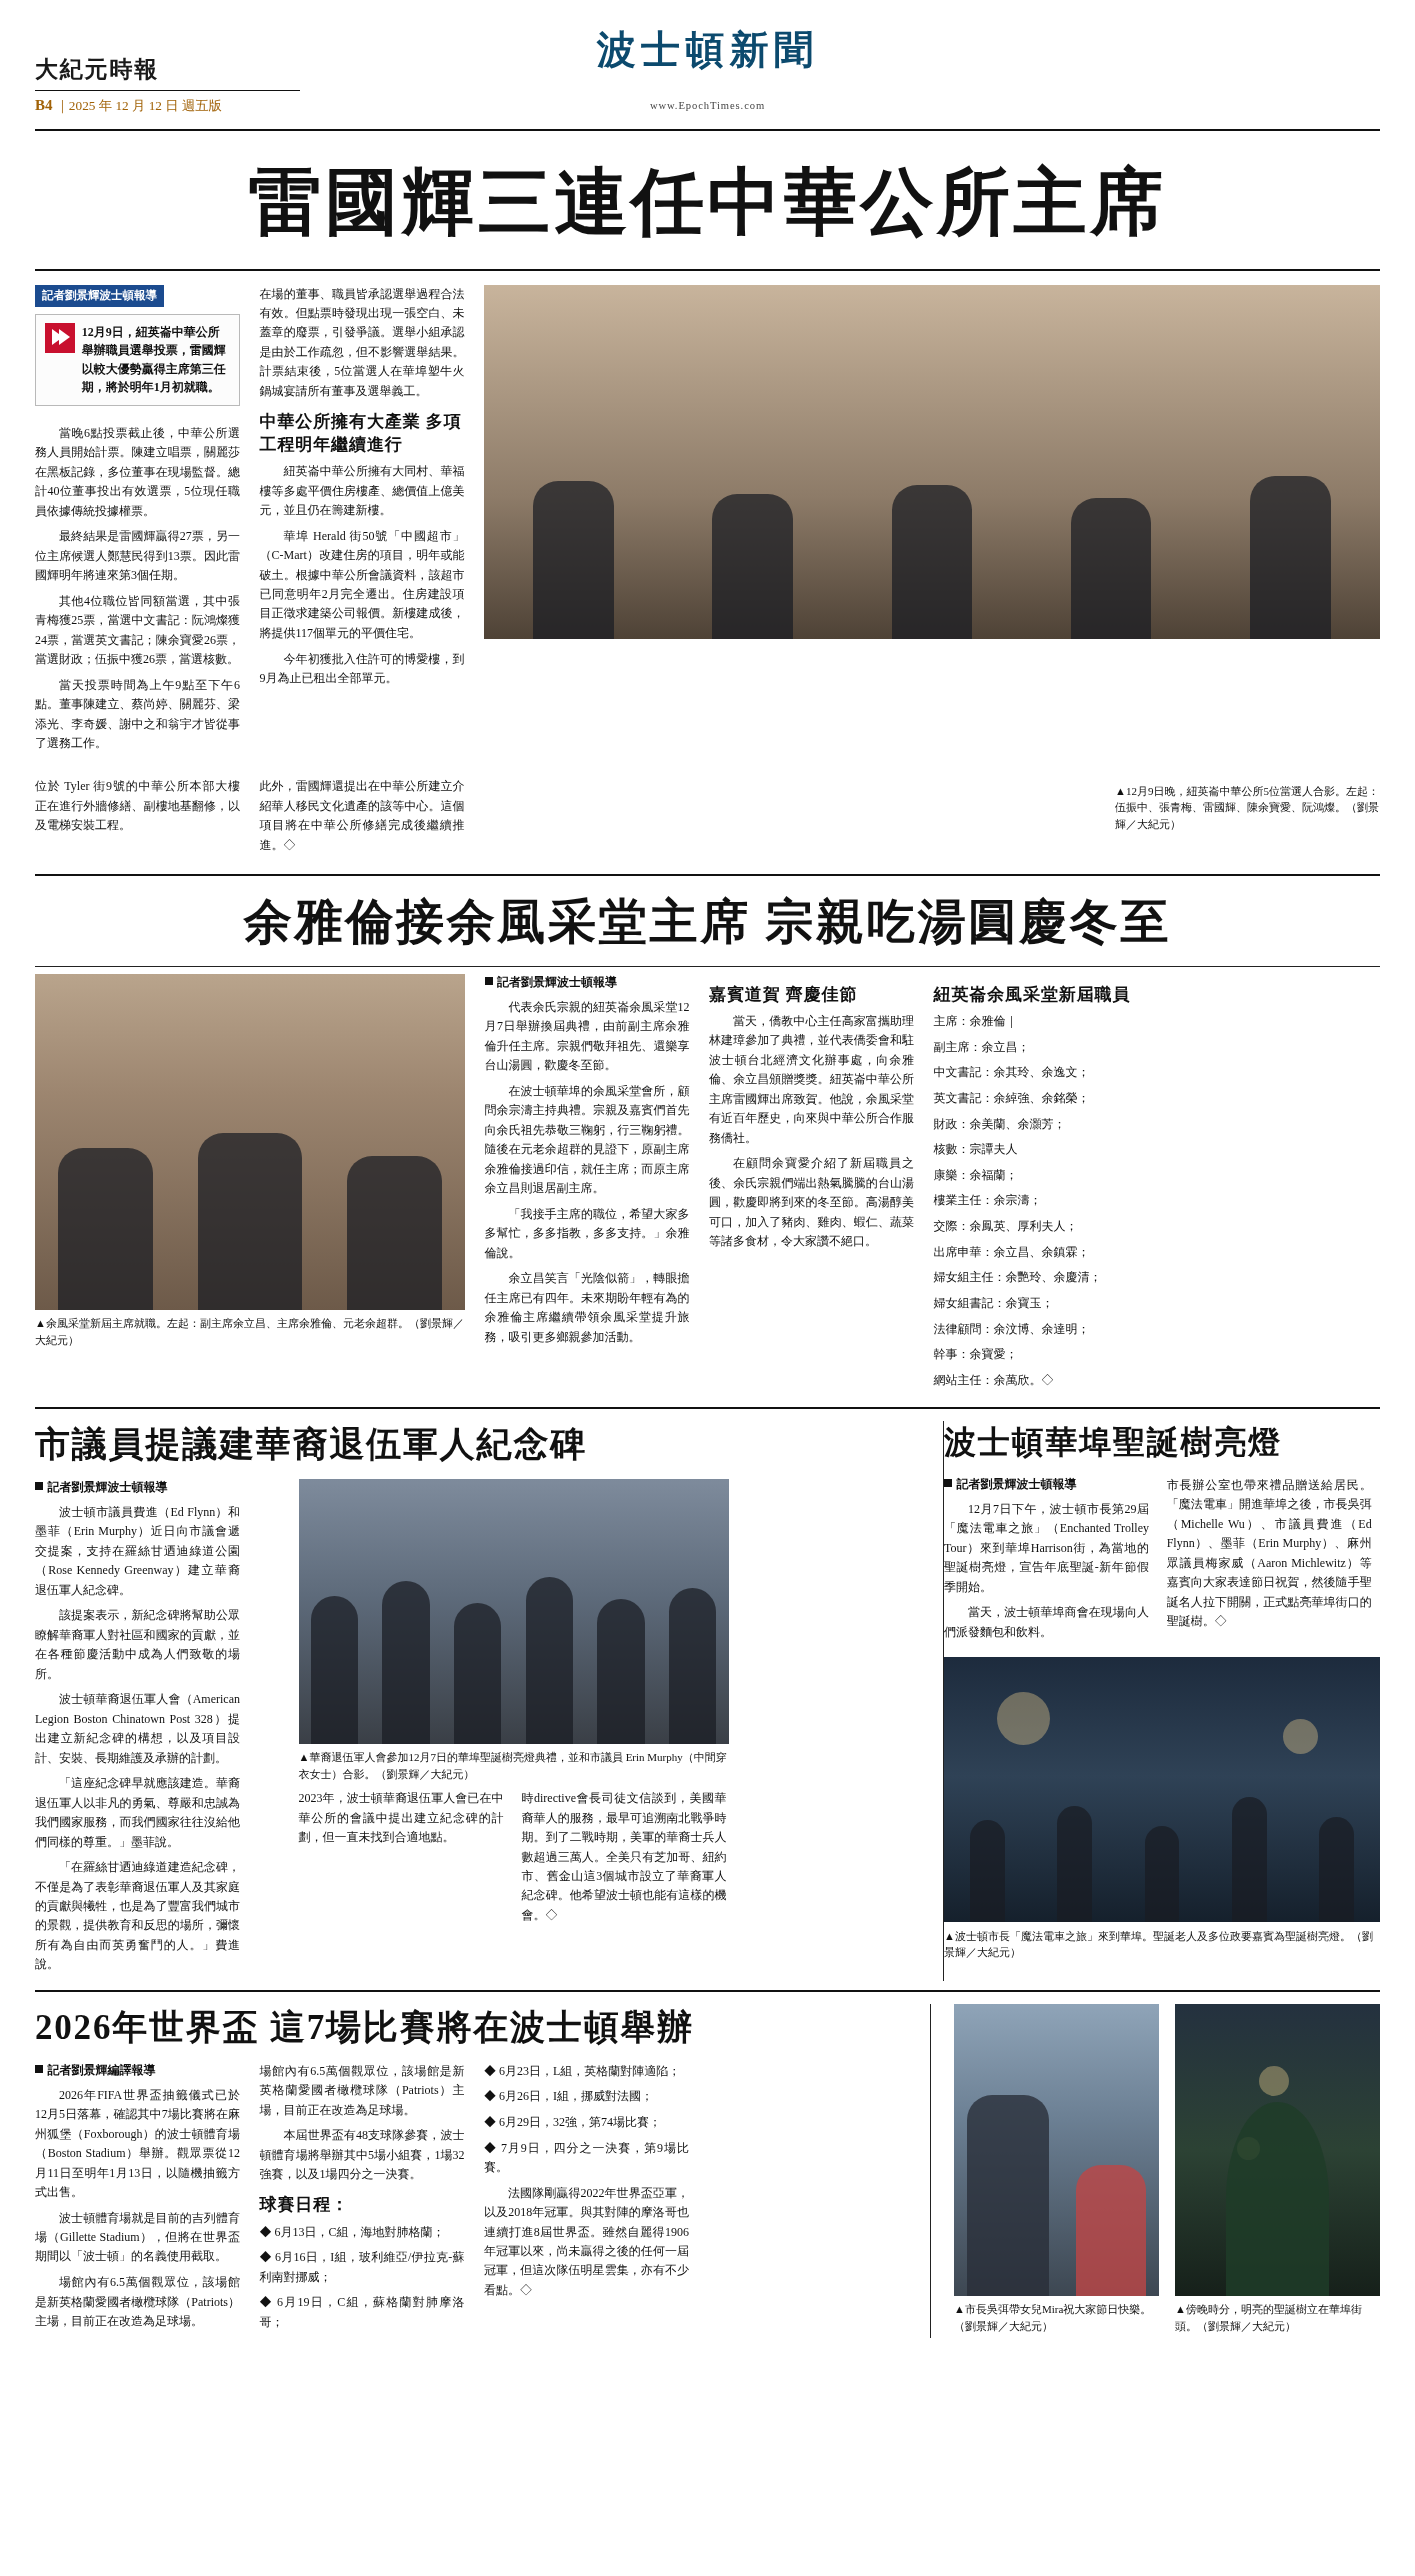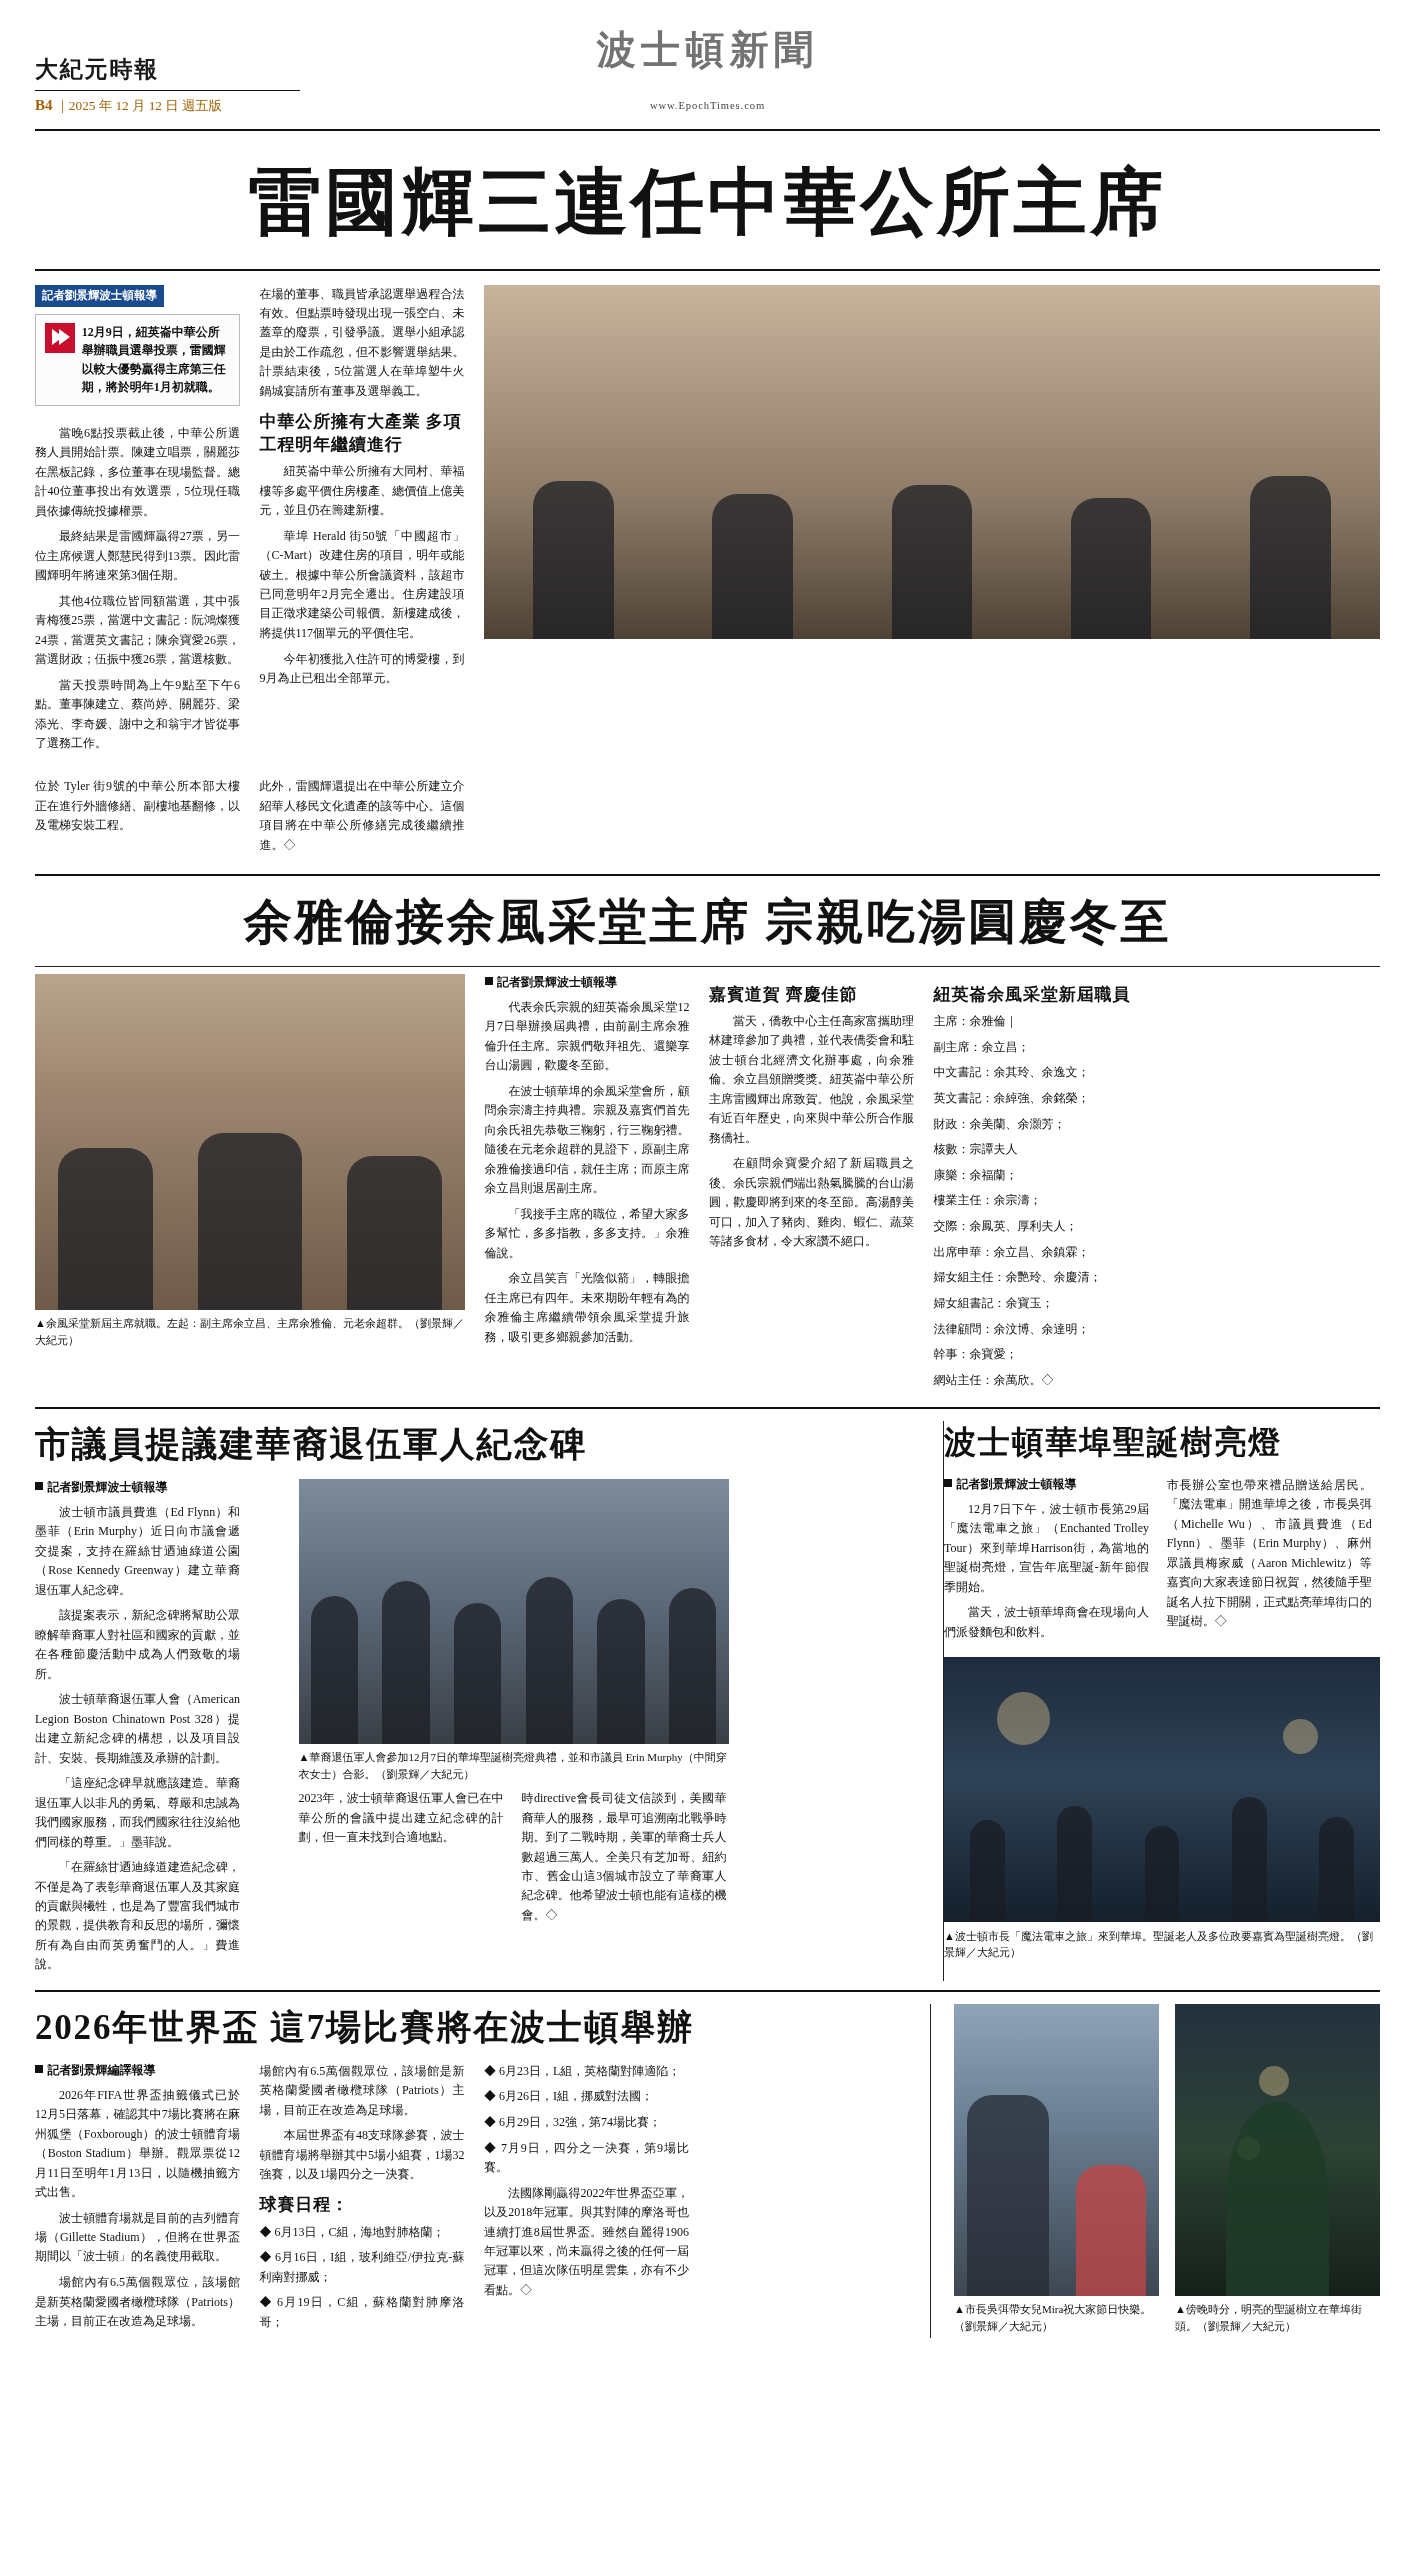--- a/index.html
+++ b/index.html
@@ -8,21 +8,21 @@
   .pad{padding:0 35px;}
 
   
   .masthead{display:flex;align-items:flex-end;padding:23px 35px 5.3px 35px;position:relative;}
   .mh-left{width:292px;}
   .mh-logo{font-family:"Liberation Serif",serif;font-weight:bold;font-size:23px;letter-spacing:1.8px;color:#1a1a1a;}
   .mh-rule{border-top:1.8px solid #111;margin:5.3px 0 5.3px 0;width:265px;}
   .mh-sub{font-size:13.3px;color:#a16207;}
   .mh-sub b{font-size:15px;}
   .mh-center{flex:1;text-align:center;padding-bottom:3.5px;}
-  .mh-title{font-size:39px;font-weight:bold;letter-spacing:5.3px;color:#737373;font-family:"Liberation Serif",serif;}
+  .mh-title{font-size:39px;font-weight:bold;letter-spacing:5.3px;color:#0c4a6e;font-family:"Liberation Serif",serif;}
   .mh-url{font-size:10.6px;color:#444;letter-spacing:0.9px;margin-top:23px;}
   .mh-right{width:292px;}
   .topline{border-top:2.7px solid #111;margin:8.8px 35px 0 35px;}
 
   
   .headline1{font-size:73px;font-weight:bold;text-align:center;letter-spacing:3.5px;margin:23px 0 16px 0;font-family:"Liberation Serif",serif;}
   .rule-thin{border-top:0.9px solid #222;margin:0 35px;}
   .rule-thick{border-top:2.7px solid #111;margin:0 35px;}
 
   
@@ -148,20 +148,23 @@
   <div class="pad">
     <div class="lowerA">
       <div class="c">
         <p class="body noind">位於 Tyler 街9號的中華公所本部大樓正在進行外牆修繕、副樓地基翻修，以及電梯安裝工程。</p>
       </div>
       <div class="c">
         <p class="body noind">此外，雷國輝還提出在中華公所建立介紹華人移民文化遺產的該等中心。這個項目將在中華公所修繕完成後繼續推進。◇</p>
       </div>
       <div class="c" style="width:205px"></div>
       <div style="flex:1"></div>
+      <div style="width:265px">
+        <div class="cap">▲12月9日晚，紐英崙中華公所5位當選人合影。左起：伍振中、張青梅、雷國輝、陳余寶愛、阮鴻燦。（劉景輝／大紀元）</div>
+      </div>
     </div>
   </div>
 
   <div class="rule-thick" style="margin-top:12.4px"></div>
 
   <div class="headline2">余雅倫接余風采堂主席 宗親吃湯圓慶冬至</div>
   <div class="rule-thin"></div>
 
   <div class="secB">
     <div class="cimg">

